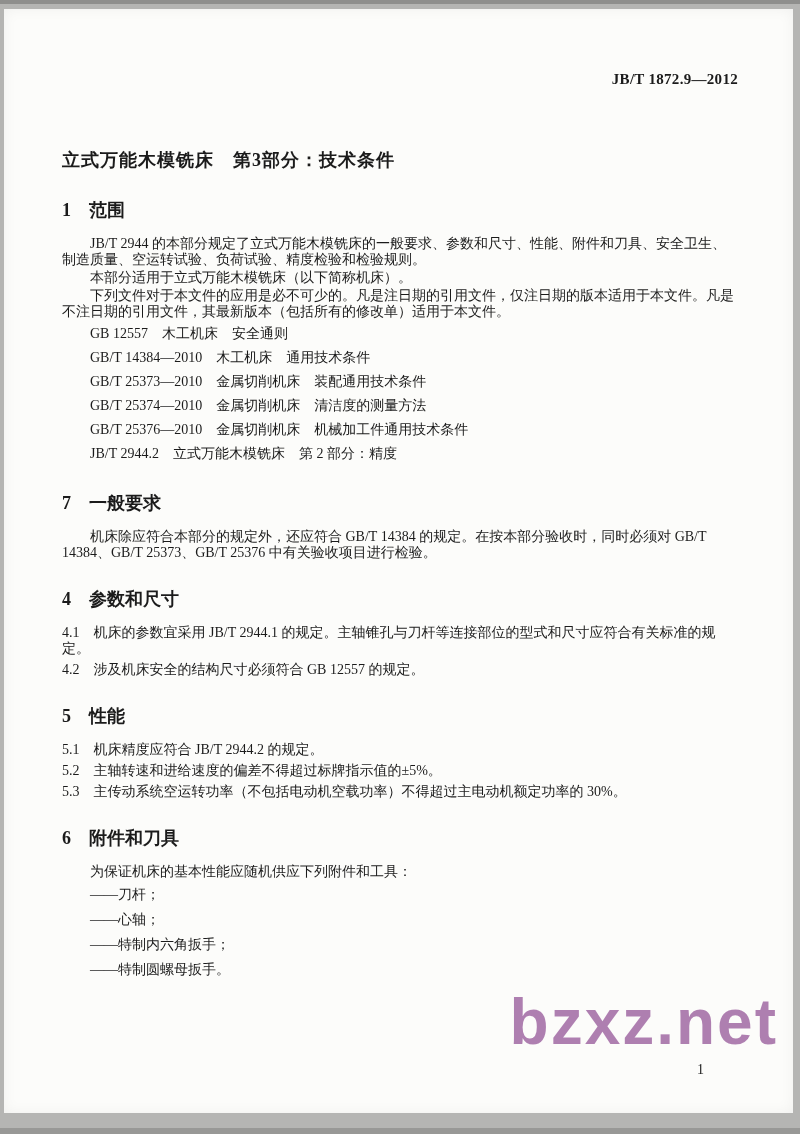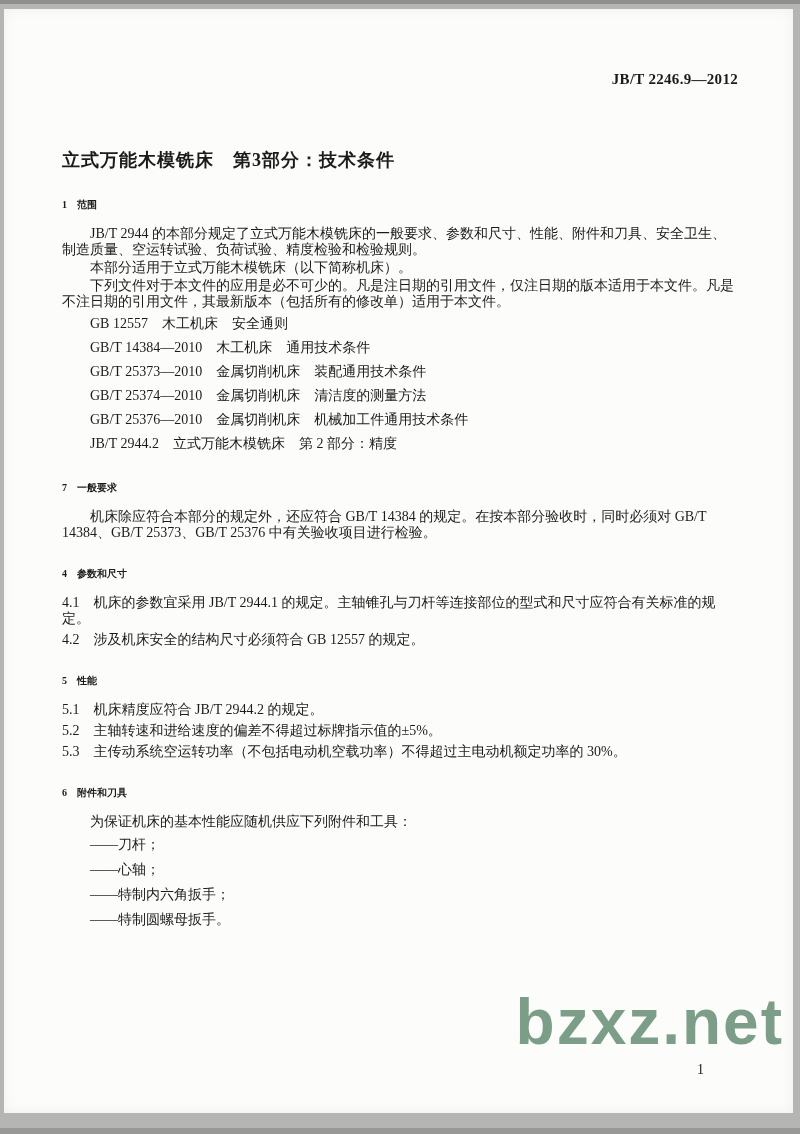--- a/index.html
+++ b/index.html
@@ -45,47 +45,47 @@
   }
   .doc-title {
     margin-top: 60px;
     text-align: left;
     font-size: 18px;
     font-weight: bold;
     letter-spacing: 1px;
   }
   .sections { margin-top: 16px; }
   .sec-heading {
-    font-size: 10px;
+    font-size: 18px;
     font-weight: bold;
     margin: 26px 0 14px 0;
   }
   .blk { font-size: 14px; line-height: 16px; }
   .blk-para { text-indent: 2em; margin: 2px 0; }
   .blk-ref  { padding-left: 2em; line-height: 23px; margin: 1px 0; }
   .blk-sub  { margin: 5px 0; }
   .blk-sub strong { font-weight: normal; }
   .blk-dash { padding-left: 2em; line-height: 25px; }
 
   
   .red-mark { position: absolute; z-index: 4; }
   .red-bar-left-top    { left: 0;   top: 62px;   width: 9px;   height: 64px; }
   .red-square-top-right{ right: 35px; top: 57px; width: 21px;  height: 23px; }
   .red-line-header     { left: 548px; top: 102px; width: 218px; height: 3px; }
   .red-bar-left-bottom { left: 0;   top: 1077px; width: 13px;  height: 20px; }
 
   .watermark {
     position: absolute;
-    right: 16px;
+    right: 22px;
     top: 985px;
     z-index: 1;
     font-family: "Liberation Sans", "DejaVu Sans", sans-serif;
     font-size: 64px;
     font-weight: bold;
-    color: #14532d;
+    color: #701a75;
     opacity: 0.55;
     letter-spacing: 2px;
   }
   .page-number {
     position: absolute;
     right: 96px;
     bottom: 56px;
     z-index: 2;
     font-size: 14px;
     color: #1b1b1b;
@@ -101,21 +101,21 @@
   <div class="red-mark red-square-top-right"></div>
   <div class="red-mark red-line-header"></div>
   <div class="red-mark red-bar-left-bottom"></div>
 
   <div class="watermark">bzxz.net</div>
 
   <div class="page-number">1</div>
 
   <div class="content">
     <div class="header-row">
-      <span class="std-number">JB/T 2246.9—2012</span>
+      <span class="std-number">JB/T 1872.9—2012</span>
     </div>
 
     <h1 class="doc-title">立式万能木模铣床　第3部分：技术条件</h1>
 
     <div class="sections">
         <section class="sec">
           <h2 class="sec-heading">1　范围</h2>
           <p class="blk blk-para">JB/T 2944 的本部分规定了立式万能木模铣床的一般要求、参数和尺寸、性能、附件和刀具、安全卫生、制造质量、空运转试验、负荷试验、精度检验和检验规则。</p>
           <p class="blk blk-para">本部分适用于立式万能木模铣床（以下简称机床）。</p>
         </section>

